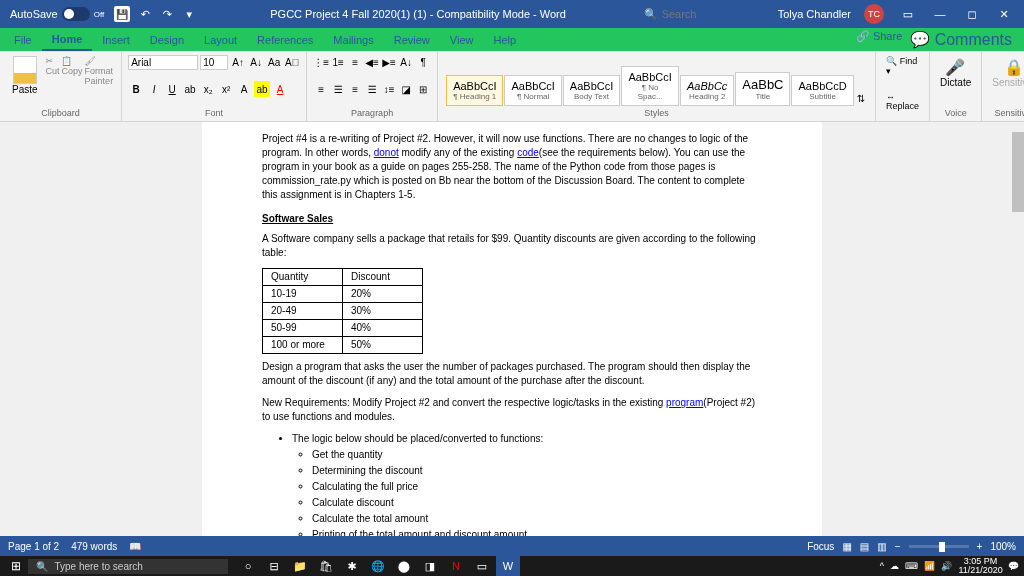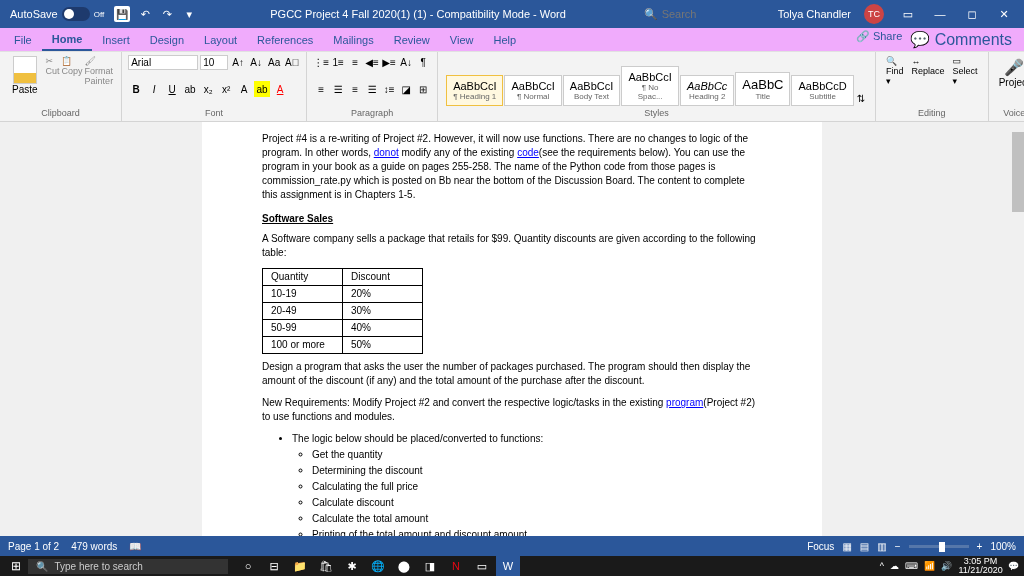--- a/index.html
+++ b/index.html
@@ -9,21 +9,21 @@
 .toggle{width:28px;height:14px;background:#1e3a6d;border-radius:7px;position:relative}
 .toggle::after{content:'';position:absolute;width:10px;height:10px;background:#fff;border-radius:50%;top:2px;left:2px}
 .save-icon{width:16px;height:16px;background:#fff;border-radius:2px;margin:0 4px;display:flex;align-items:center;justify-content:center;color:#2b579a;font-size:10px}
 .qat-btn{width:20px;height:20px;display:flex;align-items:center;justify-content:center;color:#fff;margin:0 1px;font-size:11px}
 .doc-title{flex:1;text-align:center;font-size:11px}
 .search-box{display:flex;align-items:center;gap:4px;padding:0 8px}
 .search-box input{background:transparent;border:none;color:#fff;font-size:11px;outline:none;width:100px}
 .user-info{display:flex;align-items:center;gap:13px;padding:0 8px}
 .avatar{width:20px;height:20px;border-radius:50%;background:#c44;display:flex;align-items:center;justify-content:center;font-size:9px}
 .win-btn{width:32px;height:28px;display:flex;align-items:center;justify-content:center;font-size:11px}
-.tabs{height:24px;background:#f0abfc;display:flex;align-items:center;border-bottom:1px solid #e1e1e1;padding:0 4px}
+.tabs{height:24px;background:#22c55e;display:flex;align-items:center;border-bottom:1px solid #e1e1e1;padding:0 4px}
 .tab{padding:4px 10px;font-size:11px;color:#2b579a;cursor:pointer}
 .tab.active{border-bottom:2px solid #2b579a;font-weight:600}
 .tab-right{margin-left:auto;display:flex;gap:8px;padding-right:8px}
 .share-btn{color:#2b579a;font-size:11px}
 .comments-btn{color:#2b579a;font-size:16px}
 .ribbon{height:70px;background:#f3f3f3;display:flex;border-bottom:1px solid #d4d4d4;font-size:10px}
 .ribbon-group{border-right:1px solid #d4d4d4;padding:2px 6px;display:flex;flex-direction:column;justify-content:space-between}
 .group-label{text-align:center;font-size:9px;color:#666;padding-bottom:1px}
 .paste-btn{display:flex;flex-direction:column;align-items:center;padding:2px 6px}
 .paste-icon{width:24px;height:28px;background:linear-gradient(#fff 60%,#f0c040 60%);border:1px solid #ccc}
@@ -32,21 +32,21 @@
 .font-select{border:1px solid #ccc;background:#fff;font-size:10px;padding:1px 2px;width:70px}
 .size-select{border:1px solid #ccc;background:#fff;font-size:10px;padding:1px 2px;width:28px}
 .fbtn{width:16px;height:16px;display:flex;align-items:center;justify-content:center;font-size:10px;border:none;background:transparent}
 .para-btns{display:flex;gap:1px}
 .pbtn{width:16px;height:16px;font-size:10px;display:flex;align-items:center;justify-content:center}
 .styles-gallery{display:flex;gap:1px;align-items:flex-end;flex:1;padding:2px}
 .style-item{border:1px solid #ccc;background:#fff;padding:4px 6px;text-align:center;min-width:52px}
 .style-preview{font-size:11px}
 .style-name{font-size:8px;color:#666}
 .style-item.active{border-color:#f0c040;background:#fff8e0}
-.editing-group{display:flex;flex-direction:row;gap:8px;font-size:9px;padding:2px 4px}
+.editing-group{display:flex;flex-direction:column;gap:15px;font-size:9px;padding:2px 4px}
 .document{height:414px;background:#f0f0f0;overflow-y:auto;position:relative}
 .page{width:620px;margin:0 auto;background:#fff;padding:10px 60px 20px;font-size:10px;line-height:1.4;color:#000;min-height:500px}
 .doc-para{margin-bottom:8px}
 .doc-link{color:#00f;text-decoration:underline}
 .doc-heading{font-weight:bold;text-decoration:underline;margin:10px 0 6px}
 .doc-table{border-collapse:collapse;margin:6px 0;font-size:10px}
 .doc-table td{border:1px solid #000;padding:1px 8px;min-width:80px}
 .doc-list{margin-left:30px;margin-bottom:6px}
 .doc-list li{list-style:disc;margin-bottom:2px}
 .doc-sublist{margin-left:20px}
@@ -213,21 +213,21 @@
   <div class="editing-group">
    <span>🔍 <span>Find</span> ▾</span>
    <span>↔ <span>Replace</span></span>
    <span>▭ <span>Select</span> ▾</span>
   </div>
   <div class="group-label">Editing</div>
  </div>
  <div class="ribbon-group">
   <div style="text-align:center;padding:4px">
         <div style="font-size:16px">🎤</div>
-        <div>Project</div>
+        <div>Dictate</div>
       </div>
   <div class="group-label">Voice</div>
  </div>
  <div class="ribbon-group">
   <div style="text-align:center;padding:4px;color:#aaa">
         <div style="font-size:16px">🔒</div>
         <div>Sensitivity</div>
       </div>
   <div class="group-label">Sensitivity</div>
  </div>

